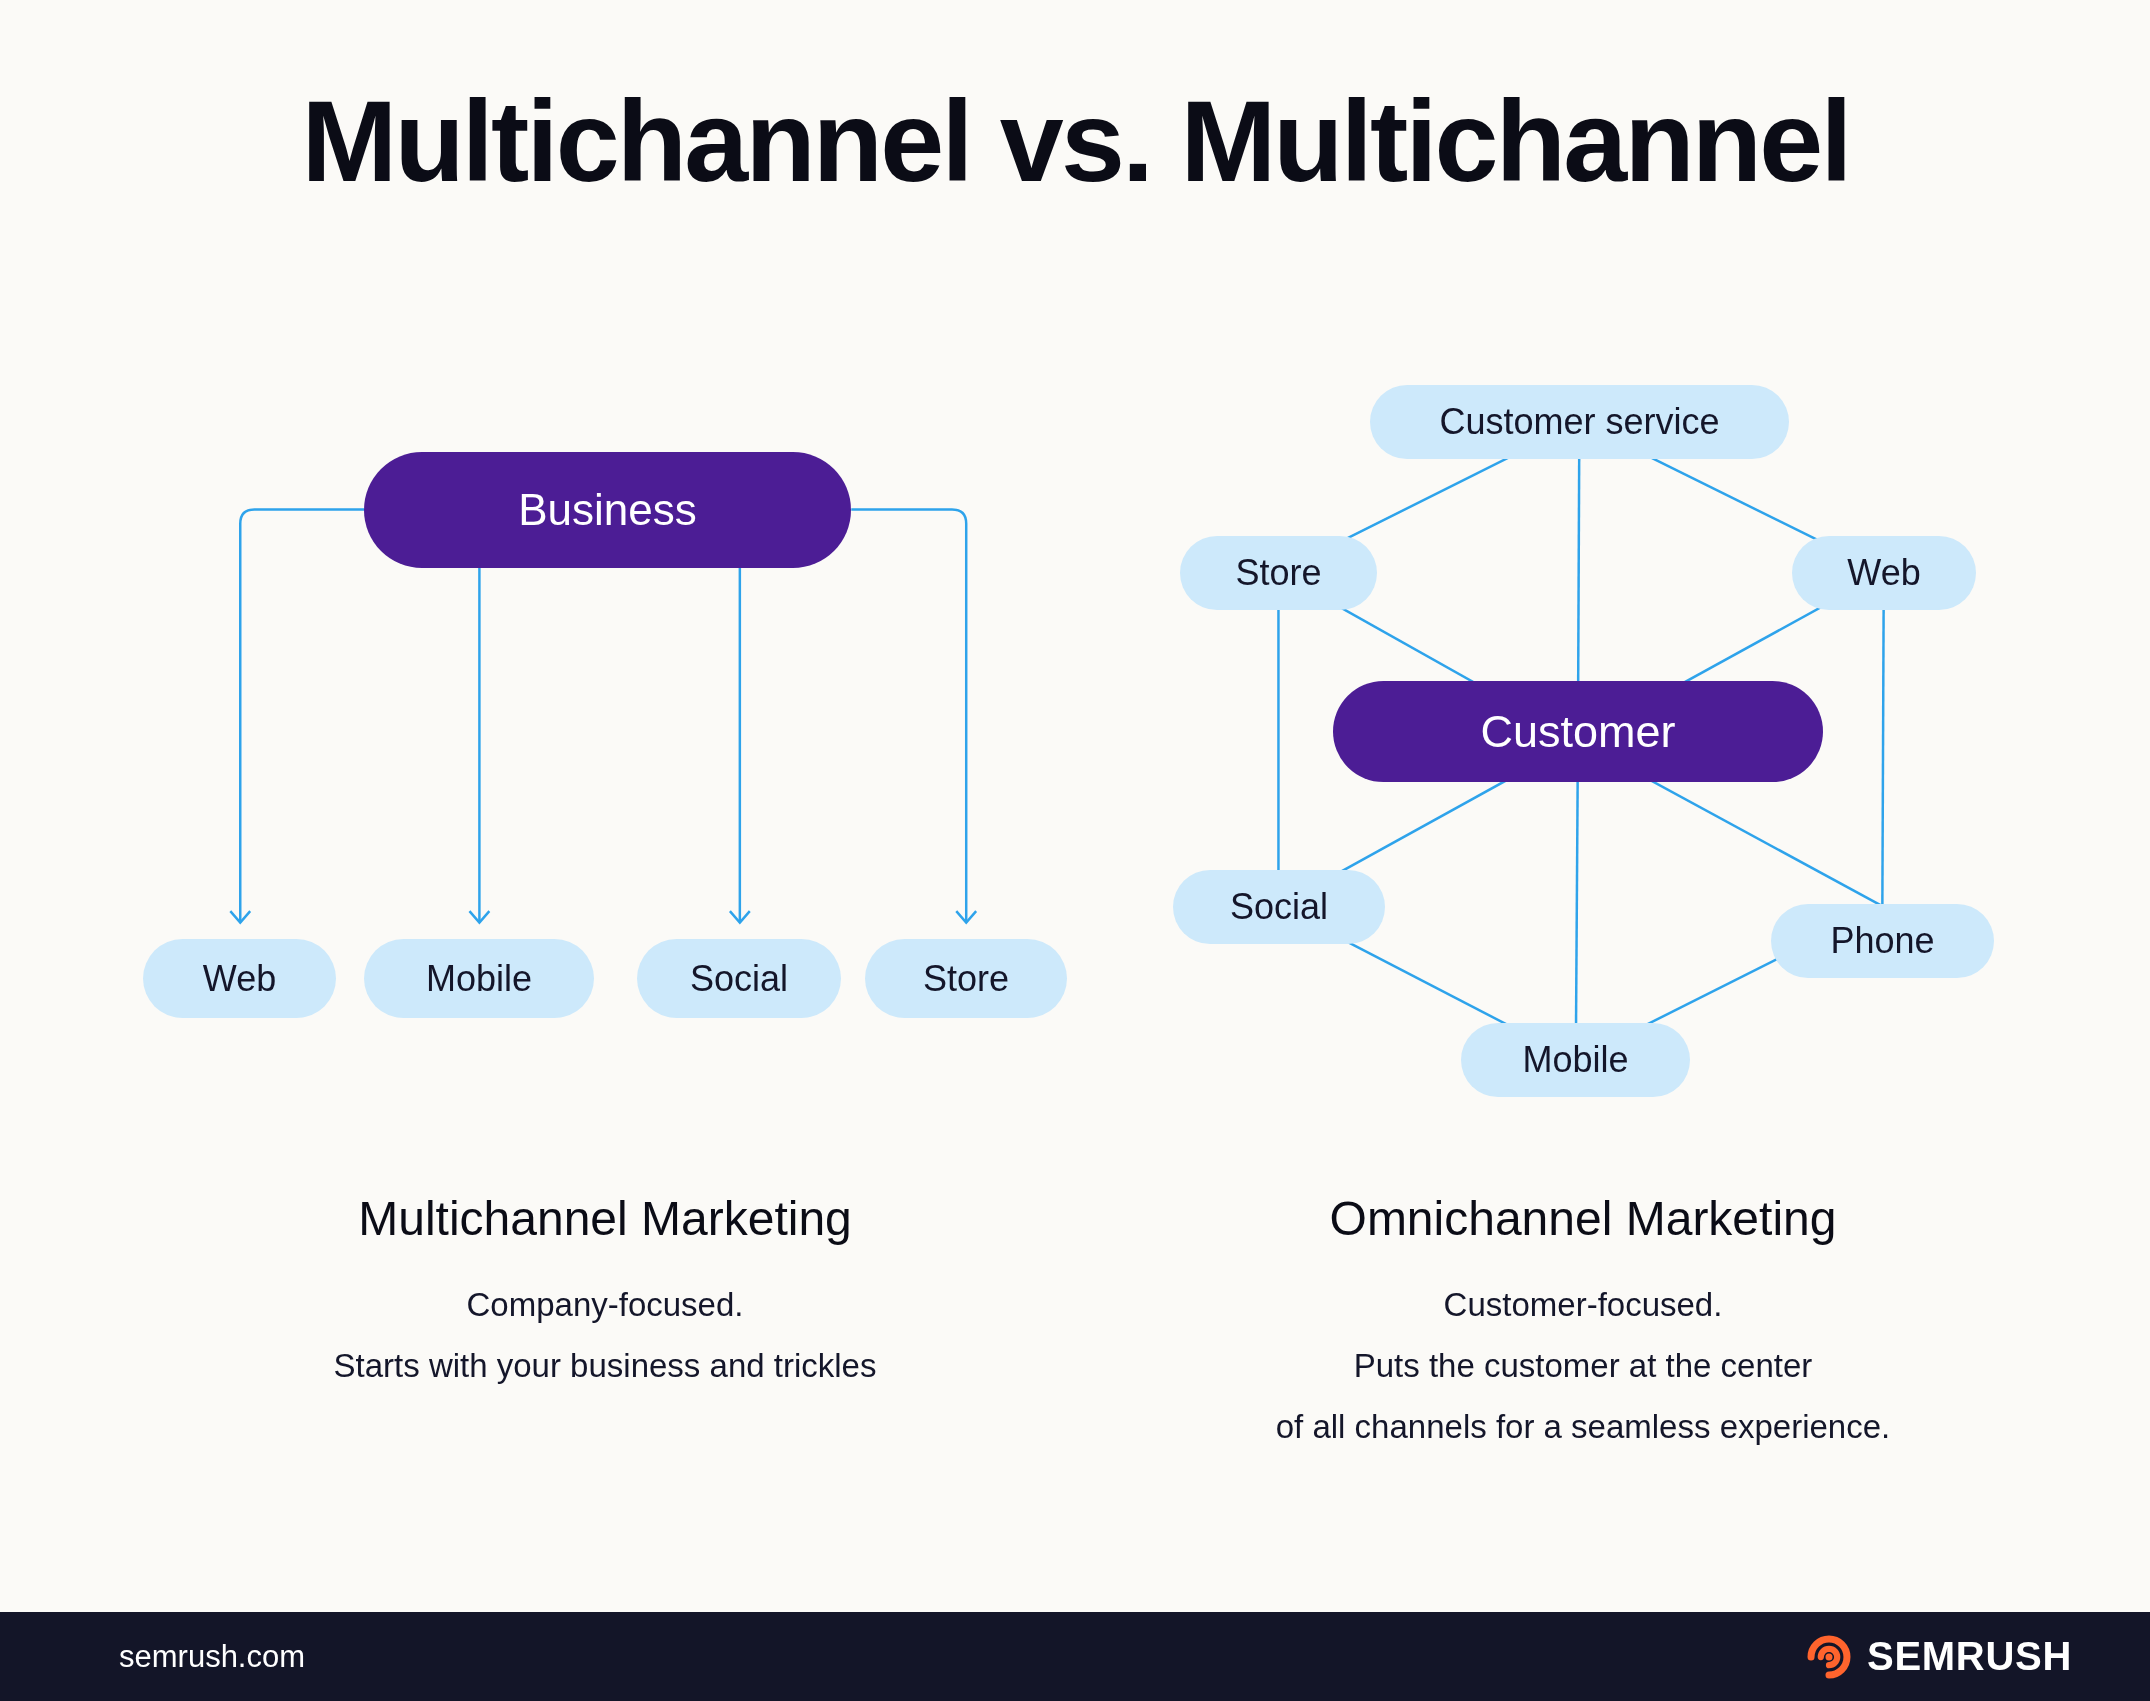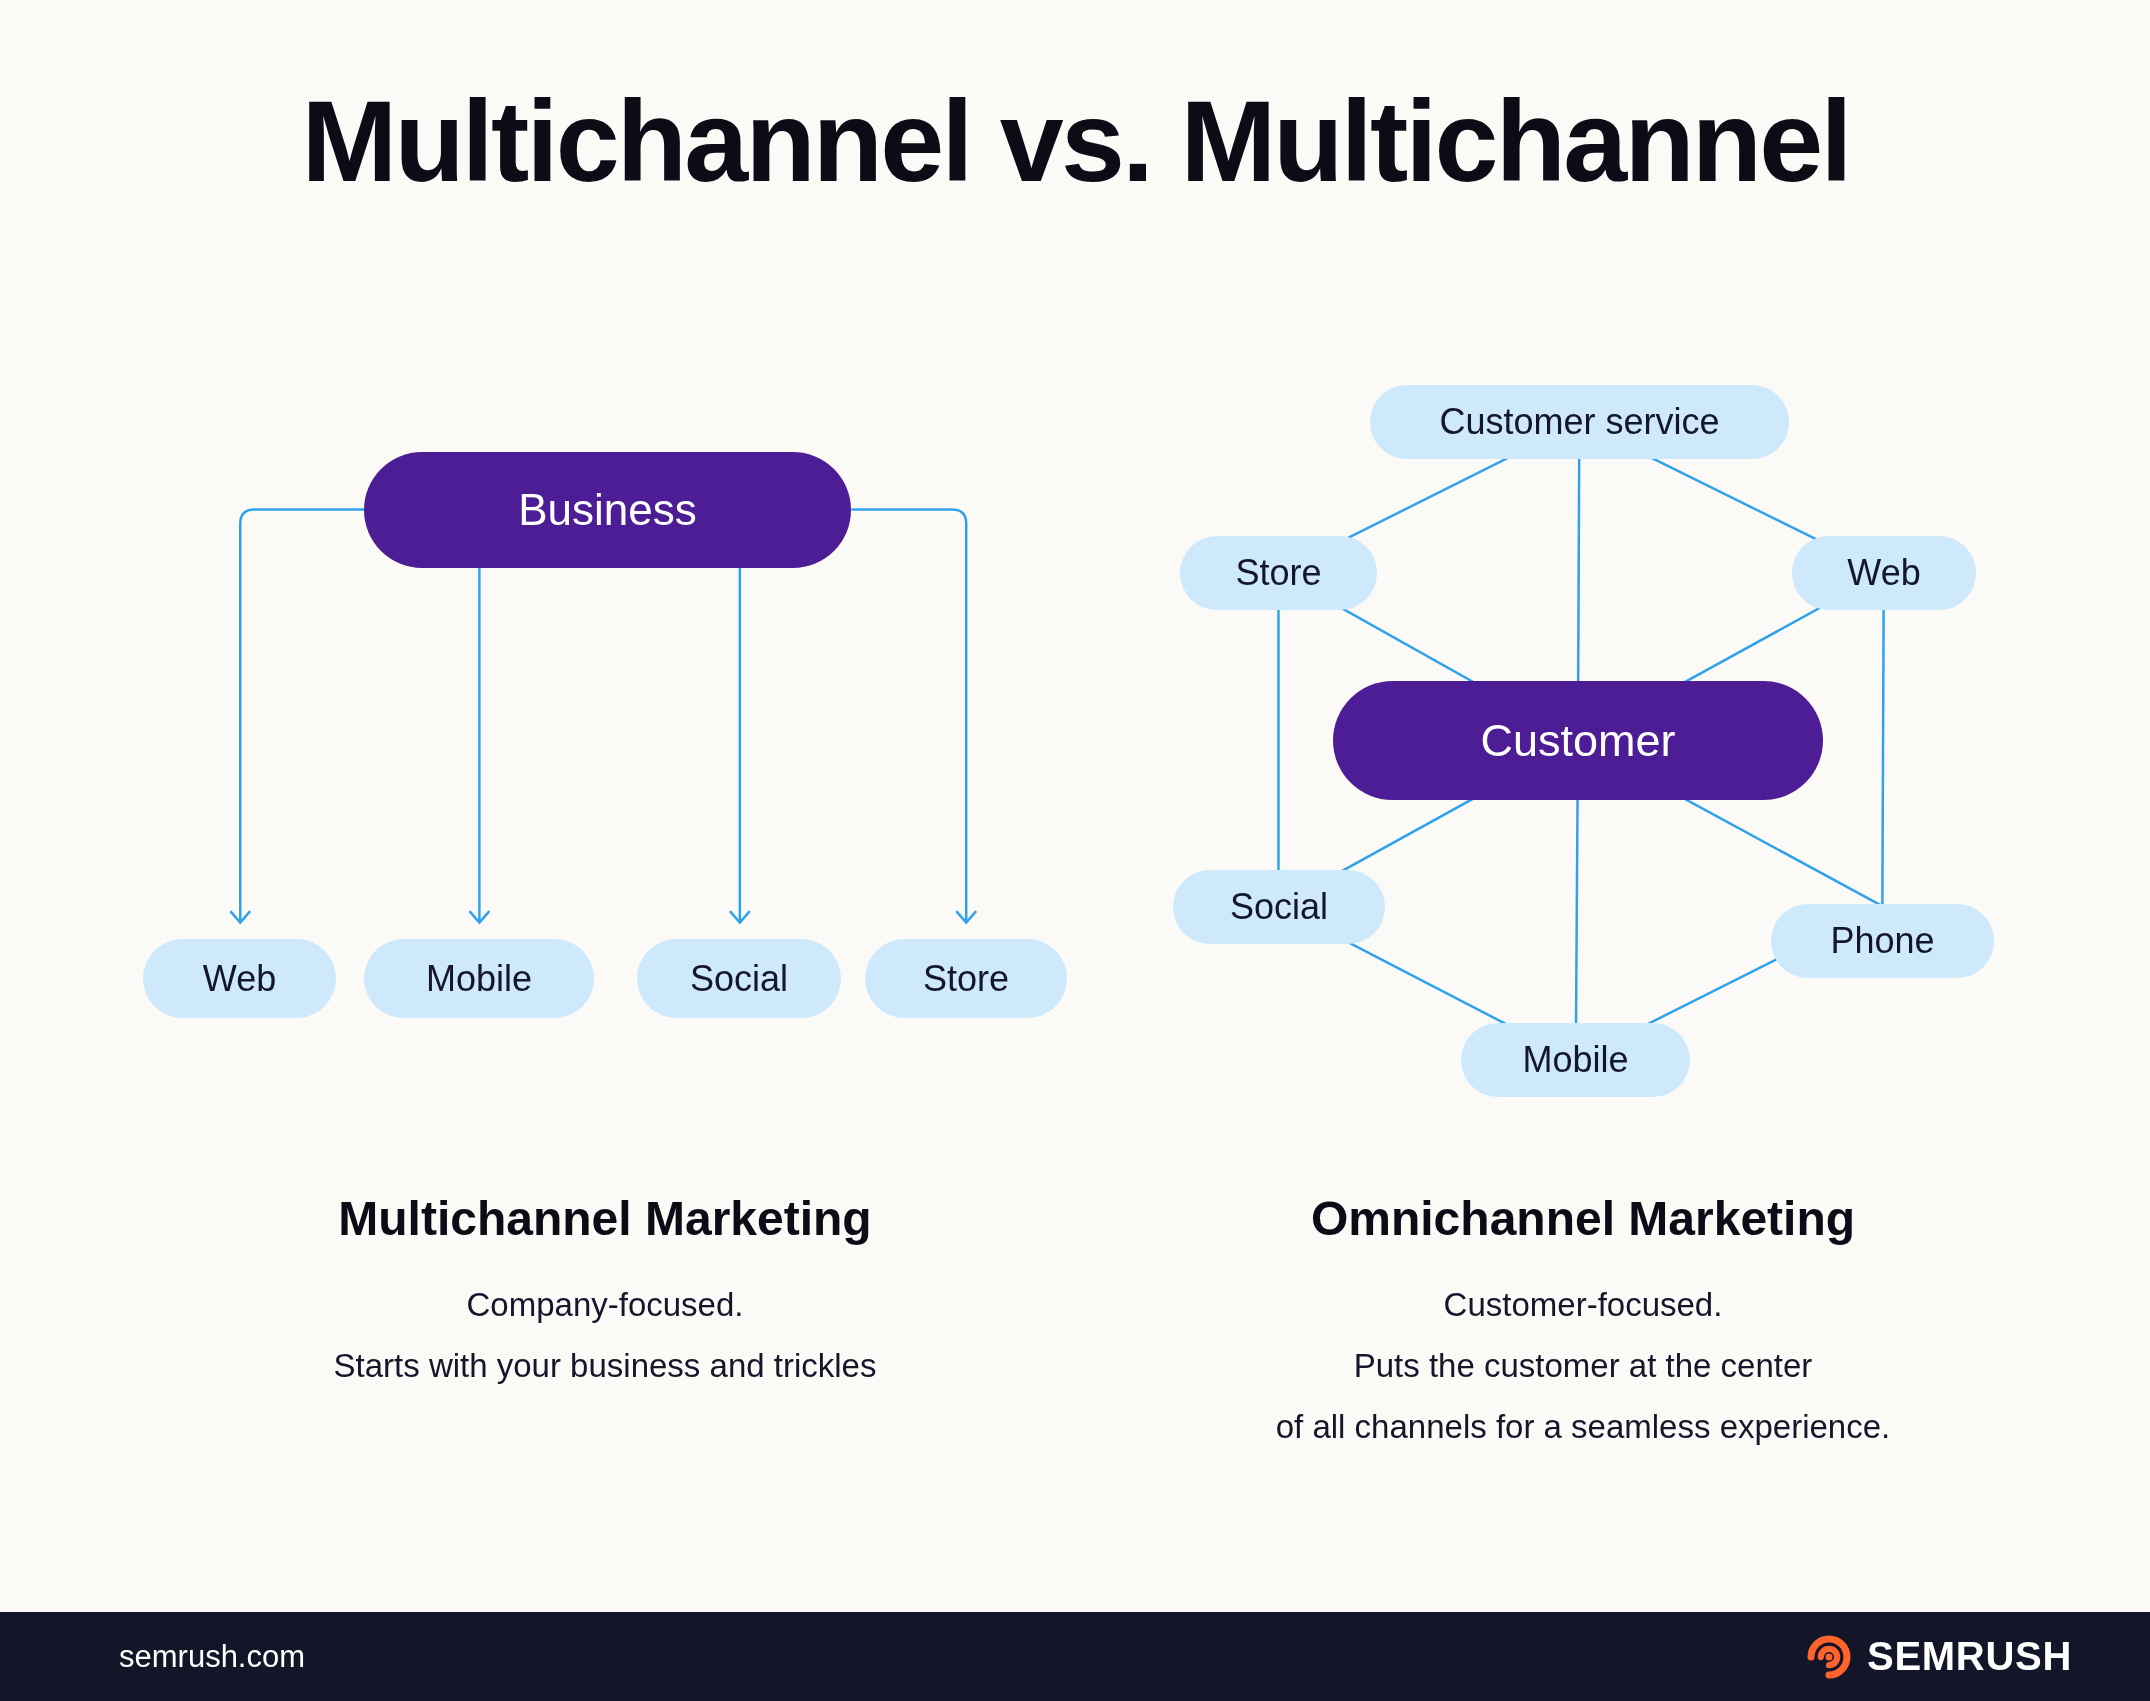--- a/index.html
+++ b/index.html
@@ -26,28 +26,28 @@
 
   #business   { left: 364px;  top: 452px;  width: 487px; height: 116px; font-size: 44px; }
   #ch-web     { left: 143px;  top: 939px; width: 193px; height: 79px; font-size: 36px; }
   #ch-mobile  { left: 364px;  top: 939px; width: 230px; height: 79px; font-size: 36px; }
   #ch-social  { left: 637px;  top: 939px; width: 204px; height: 79px; font-size: 36px; }
   #ch-store   { left: 865px; top: 939px; width: 202px; height: 79px; font-size: 36px; }
 
   #sat-cs     { left: 1370px; top: 385px;  width: 419px; height: 74px; font-size: 36px; }
   #sat-store  { left: 1180px; top: 536px;  width: 197px; height: 74px; font-size: 36px; }
   #sat-web    { left: 1792px; top: 536px;  width: 184px; height: 74px; font-size: 36px; }
-  #customer   { left: 1333px; top: 681px;  width: 490px; height: 119px; font-size: 45px; }
+  #customer   { left: 1333px; top: 681px;  width: 490px; height: 101px; font-size: 45px; }
   #sat-social { left: 1173px; top: 870px; width: 212px; height: 74px; font-size: 36px; }
   #sat-phone  { left: 1771px; top: 870px; width: 223px; height: 74px; font-size: 36px; margin-top: 34px; }
   #sat-mobile { left: 1461px; top: 1023px; width: 229px; height: 74px; font-size: 36px; }
 
   .section-heading {
     position: absolute; width: 852px; margin: 0;
-    text-align: center; font-size: 48px; font-weight: bold; color: #0b0c16;
+    text-align: center; font-size: 48px; font-weight: normal; color: #0b0c16;
   }
   #left-heading  { left: 179px;  top: 1191px; }
   #right-heading { left: 1157px; top: 1191px; }
 
   .section-desc {
     position: absolute; width: 880px;
     text-align: center; font-size: 33px; line-height: 1.85; color: #14162a;
   }
   #left-desc  { left: 165px;  top: 1274px; }
   #right-desc { left: 1143px; top: 1274px; }

